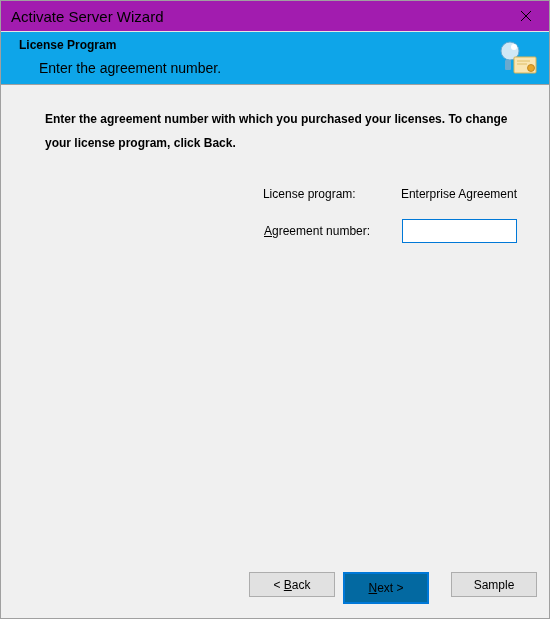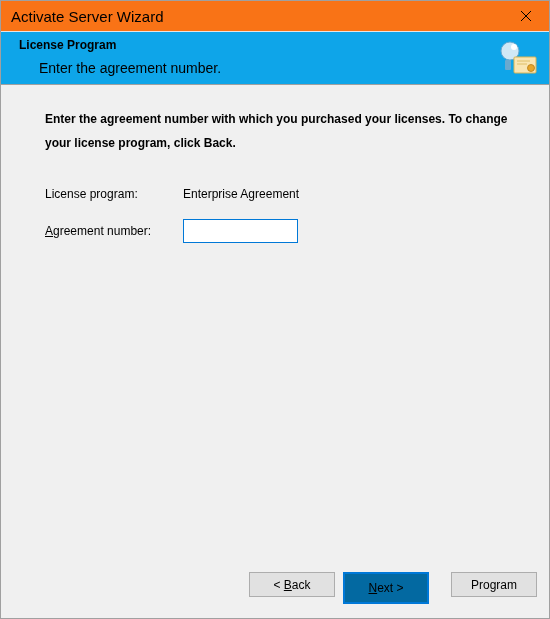--- a/index.html
+++ b/index.html
@@ -15,21 +15,21 @@
       border: 1px solid #a0a0a0;
       display: flex;
       flex-direction: column;
       background: #fff;
     }
     
     .titlebar {
       height: 31px;
       display: flex;
       align-items: center;
-      background: #f97316;
+      background: #a21caf;
       border-bottom: 1px solid #e5e5e5;
     }
     .titlebar .title {
       flex: 1;
       padding-left: 10px;
       font-size: 15px;
       color: #000;
     }
     .close-btn {
       width: 46px;
@@ -54,21 +54,21 @@
     .header-sub { padding-left: 20px; margin-top: 8px; font-size: 14px; }
     .header-icon { width: 40px; height: 34px; margin-top: 2px; }
 
     
     .content {
       flex: 1;
       background: #f0f0f0;
       padding: 22px 32px 0 44px;
     }
     .instruction { line-height: 24px; margin-bottom: 28px; max-width: 470px; font-weight: bold;}
-    .row { display: flex; align-items: center; margin-bottom: 14px; min-height: 22px;}
+    .row { display: flex; align-items: center; margin-bottom: 14px; min-height: 22px; justify-content: flex-end;}
     .row-gap { margin-top: 62px; }
     .label-col { width: 138px; }
     .value-col { }
     .underline { text-decoration: underline; }
 
     input.text-input {
       width: 115px;
       height: 24px;
       border: 1px solid #0078d7;
       background: #fff;
@@ -154,16 +154,16 @@
       <div class="value-col">
         <input type="text" class="text-input" value="" style="">
       </div>
     </div>
 
   </div>
 
   <div class="footer">
     <button class="btn"><span>&lt; </span><span class="underline">B</span><span>ack</span></button>
     <button class="btn default"><span class="underline">N</span><span>ext &gt;</span></button>
-    <button class="btn" style="margin-left:14px;">Program</button>
+    <button class="btn" style="margin-left:14px;">Sample</button>
   </div>
 
 </div>
 
 </body></html>

